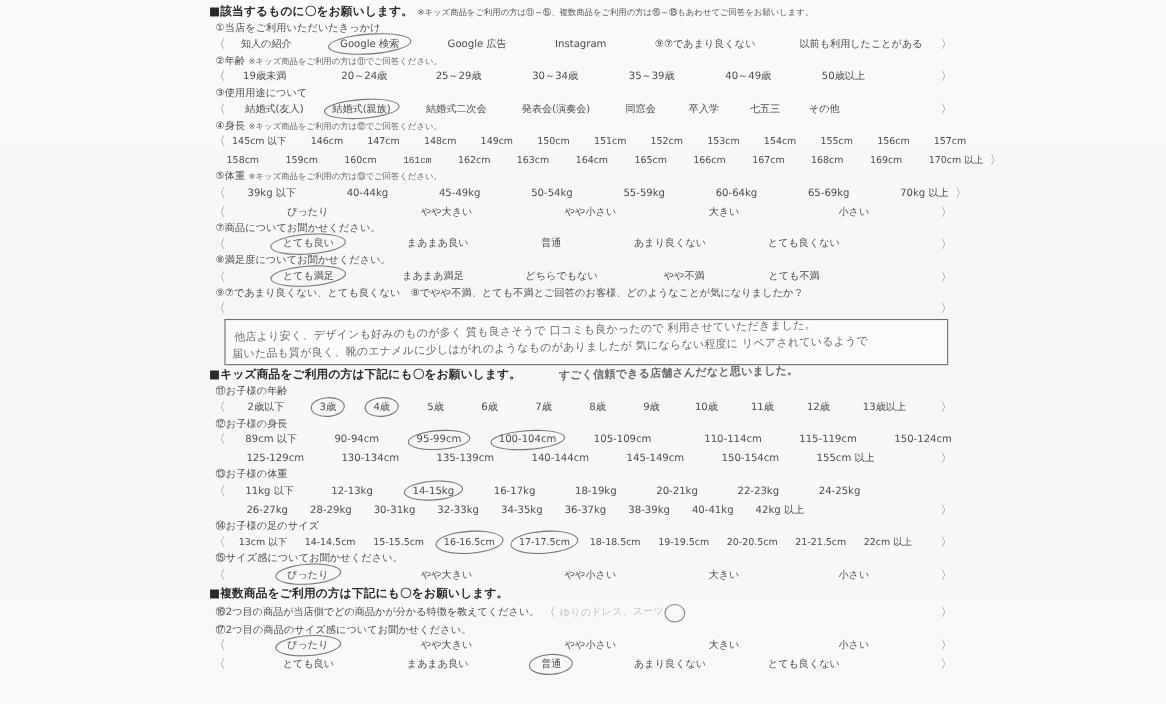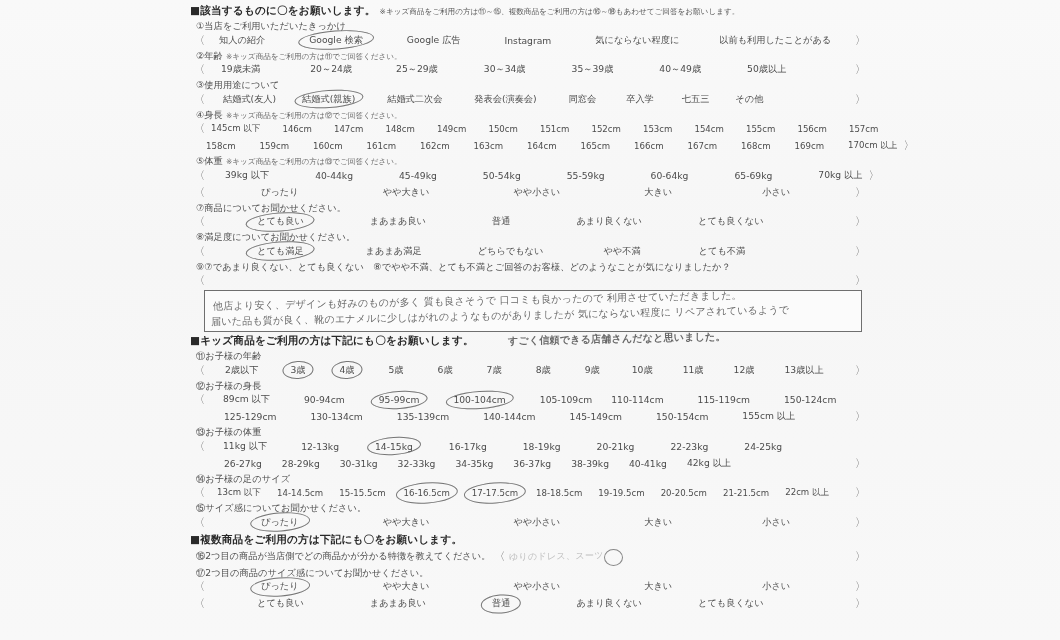--- a/index.html
+++ b/index.html
@@ -85,21 +85,21 @@
     <span class="note">※キッズ商品をご利用の方は⑪～⑮、複数商品をご利用の方は⑯～⑱もあわせてご回答をお願いします。</span>
   </div>
 
   <div class="q">①当店をご利用いただいたきっかけ</div>
   <div class="opts">
     <span class="br">〈</span>
     <span class="opt" style="margin-left:8px;">知人の紹介</span>
     <span class="opt circled" style="margin-left:40px;">Google 検索</span>
     <span class="opt" style="margin-left:40px;">Google 広告</span>
     <span class="opt" style="margin-left:40px;">Instagram</span>
-    <span class="opt" style="margin-left:40px;">気にならない程度に</span>
+    <span class="opt" style="margin-left:40px;">⑨⑦であまり良くない</span>
     <span class="opt" style="margin-left:36px;">以前も利用したことがある</span>
     <span class="br brR">〉</span>
   </div>
 
   <div class="q">
     <span>②年齢</span>
     <span class="note">※キッズ商品をご利用の方は⑪でご回答ください。</span>
   </div>
   <div class="opts">
     <span class="br">〈</span>
@@ -144,21 +144,21 @@
     <span class="opt" style="margin-left:18px;">153cm</span>
     <span class="opt" style="margin-left:18px;">154cm</span>
     <span class="opt" style="margin-left:18px;">155cm</span>
     <span class="opt" style="margin-left:18px;">156cm</span>
     <span class="opt" style="margin-left:18px;">157cm</span>
   </div>
   <div class="opts tight" style="padding-left:14px;">
     <span class="opt">158cm</span>
     <span class="opt" style="margin-left:20px;">159cm</span>
     <span class="opt" style="margin-left:20px;">160cm</span>
-    <span class="opt" style="margin-left:20px;">161cm</span>
+    <span class="opt" style="margin-left:20px;font-family:Liberation Mono, monospace;">161cm</span>
     <span class="opt" style="margin-left:20px;">162cm</span>
     <span class="opt" style="margin-left:20px;">163cm</span>
     <span class="opt" style="margin-left:20px;">164cm</span>
     <span class="opt" style="margin-left:20px;">165cm</span>
     <span class="opt" style="margin-left:20px;text-align:center;">166cm</span>
     <span class="opt" style="margin-left:20px;">167cm</span>
     <span class="opt" style="margin-left:20px;">168cm</span>
     <span class="opt" style="margin-left:20px;">169cm</span>
     <span class="opt" style="margin-left:20px;">170cm 以上</span>
     <span class="br brR">〉</span>
@@ -249,21 +249,21 @@
   </div>
 
   <div class="q">⑫お子様の身長</div>
   <div class="opts">
     <span class="br">〈</span>
     <span class="opt" style="margin-left:12px;">89cm 以下</span>
     <span class="opt" style="margin-left:30px;">90-94cm</span>
     <span class="opt circled wide" style="margin-left:30px;">95-99cm</span>
     <span class="opt circled wide" style="margin-left:30px;">100-104cm</span>
     <span class="opt" style="margin-left:30px;">105-109cm</span>
-    <span class="opt" style="margin-left:15px;">110-114cm</span>
+    <span class="opt" style="margin-left:44px;">110-114cm</span>
     <span class="opt" style="margin-left:30px;">115-119cm</span>
     <span class="opt" style="margin-left:30px;">150-124cm</span>
   </div>
   <div class="opts" style="padding-left:32px;">
     <span class="opt">125-129cm</span>
     <span class="opt" style="margin-left:30px;">130-134cm</span>
     <span class="opt" style="margin-left:30px;">135-139cm</span>
     <span class="opt" style="margin-left:30px;">140-144cm</span>
     <span class="opt" style="margin-left:30px;">145-149cm</span>
     <span class="opt" style="margin-left:30px;">150-154cm</span>

